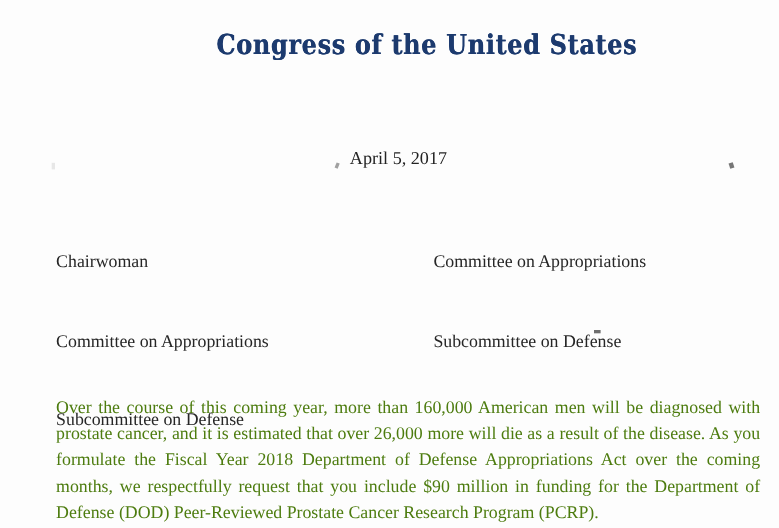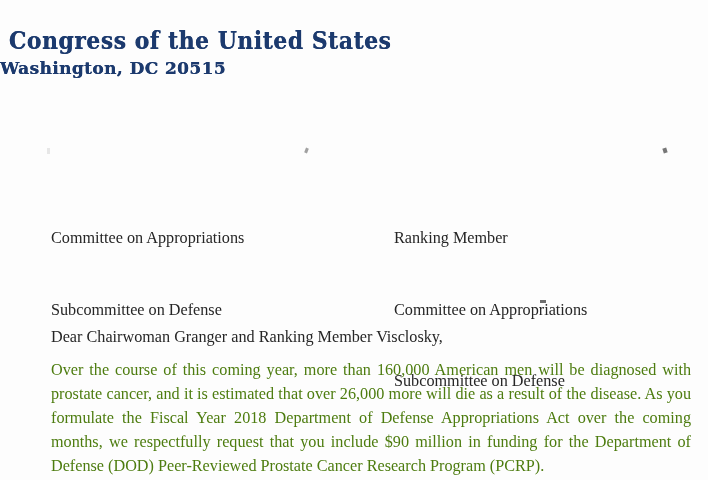--- a/index.html
+++ b/index.html
@@ -23,21 +23,21 @@
     height: 480px;
     background: #fdfdfd;
   }
 
   
   .letterhead {
     position: absolute;
     top: 26px;
     left: 0;
     width: 588px;
-    text-align: left;
+    text-align: right;
     color: #1c3a6e;
     font-family: "DejaVu Serif", "Liberation Serif", serif;
   }
   .letterhead-line1 {
     font-size: 25px;
     line-height: 30px;
     font-weight: 700;
     letter-spacing: 0.6px;
     font-stretch: condensed;
     transform: scaleX(0.97);
@@ -111,40 +111,39 @@
   .artifact.a3 { left: 47px;  top: 148px; width: 3px;  height: 6px;  opacity: 0.13; }
   .artifact.a4 { left: 540px; top: 300px; width: 6px;  height: 3px;  opacity: 0.85; }
 </style>
 </head>
 <body>
 
 <div class="page">
 
   <div class="letterhead">
     <div class="letterhead-line1">Congress of the United States</div>
-    <div class="letterhead-line2">Washington, DC 20515</div>
   </div>
 
+  <div class="date-line">April 5, 2017</div>
 
   <div class="addr addr-left">
+    <div>Chairwoman</div>
     <div>Committee on Appropriations</div>
     <div>Subcommittee on Defense</div>
     
     
   </div>
 
   <div class="addr addr-right">
-    <div>Ranking Member</div>
     <div>Committee on Appropriations</div>
     <div>Subcommittee on Defense</div>
     
     
   </div>
 
-  <div class="salutation">Dear Chairwoman Granger and Ranking Member Visclosky,</div>
 
   <div class="body-para">Over the course of this coming year, more than 160,000 American men will be diagnosed with prostate cancer, and it is estimated that over 26,000 more will die as a result of the disease. As you formulate the Fiscal Year 2018 Department of Defense Appropriations Act over the coming months, we respectfully request that you include $90 million in funding for the Department of Defense (DOD) Peer-Reviewed Prostate Cancer Research Program (PCRP).</div>
 
   <div class="artifact a1"></div>
   <div class="artifact a2"></div>
   <div class="artifact a3"></div>
   <div class="artifact a4"></div>
 
 </div>
 

